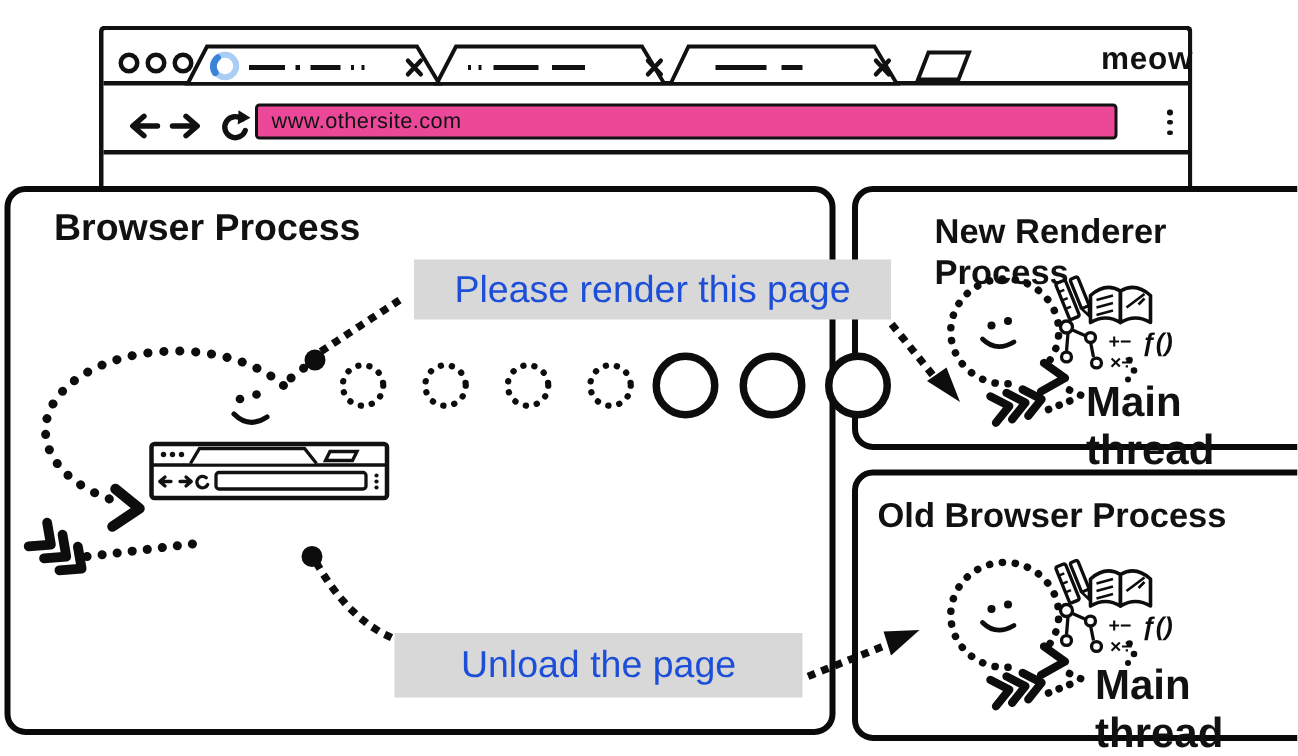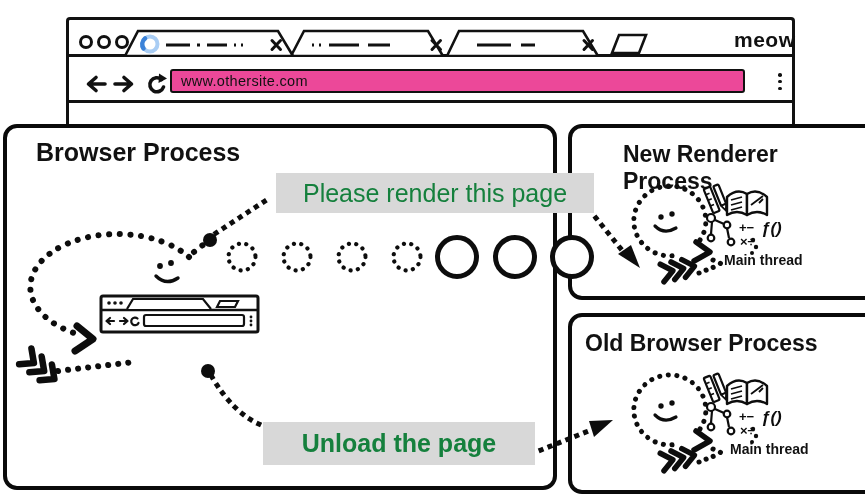--- a/index.html
+++ b/index.html
@@ -23,26 +23,26 @@
   
   .pbox{position:absolute;border:4px solid #0a0a0a;border-radius:14px;background:#fff;}
   .bp{left:3px;top:124px;width:546px;height:358px;}
   .nr{left:568px;top:124px;width:303px;height:168px;}
   .or{left:568px;top:313px;width:303px;height:173px;}
   .bp-title{position:absolute;left:36px;top:138px;font-size:25px;font-weight:700;}
   .r-title{position:absolute;font-size:23px;font-weight:700;}
   .nr-title{left:598px;top:141px;margin-left:25px;}
   .or-title{left:585px;top:330px;}
   
-  .msg{position:absolute;background:#d8d8d8;color:#15803d;font-size:25px;
+  .msg{position:absolute;background:#d8d8d8;color:#1d4ed8;font-size:25px;
        display:flex;align-items:center;justify-content:center;z-index:7;}
   .msg1{left:276px;top:173px;width:318px;height:40px;}
-  .msg2{left:263px;top:422px;width:272px;height:43px;font-weight:bold;}
-  
-  .thread{position:absolute;font-size:14px;font-weight:600;z-index:7;}
+  .msg2{left:263px;top:422px;width:272px;height:43px;}
+  
+  .thread{position:absolute;font-size:28px;font-weight:600;z-index:7;}
   .ui-thread{left:133px;top:336px;}
   .nr-thread{left:724px;top:252px;}
   .or-thread{left:730px;top:441px;}
   .overlay{position:absolute;left:0;top:0;z-index:5;}
   svg text{font-family:"Liberation Sans",sans-serif;}
 </style>
 </head>
 <body>
 
 <div id="stage">

